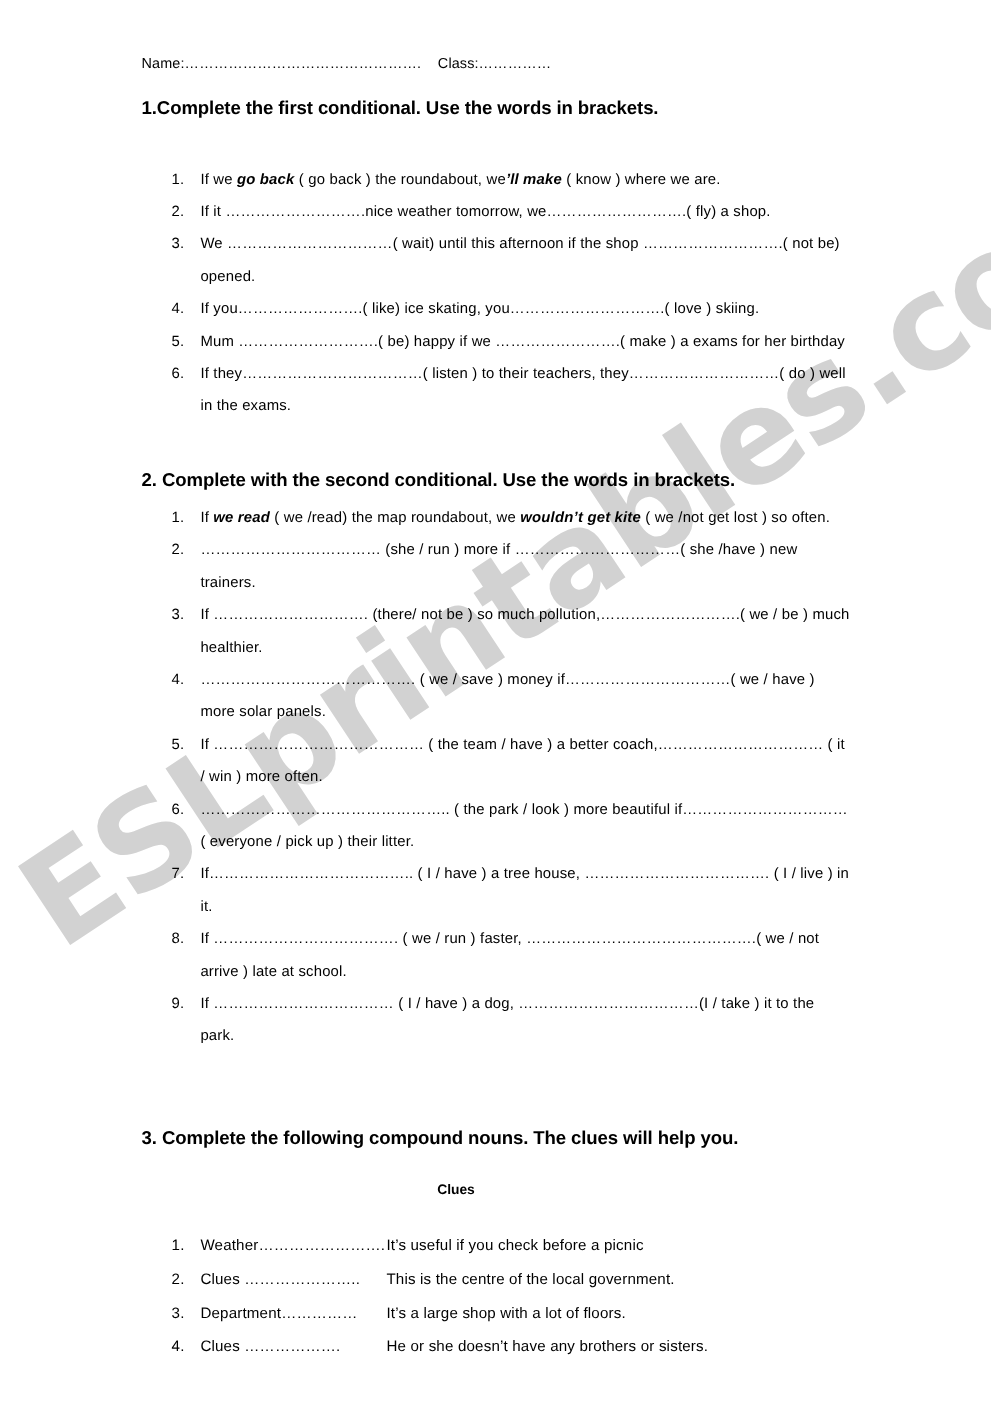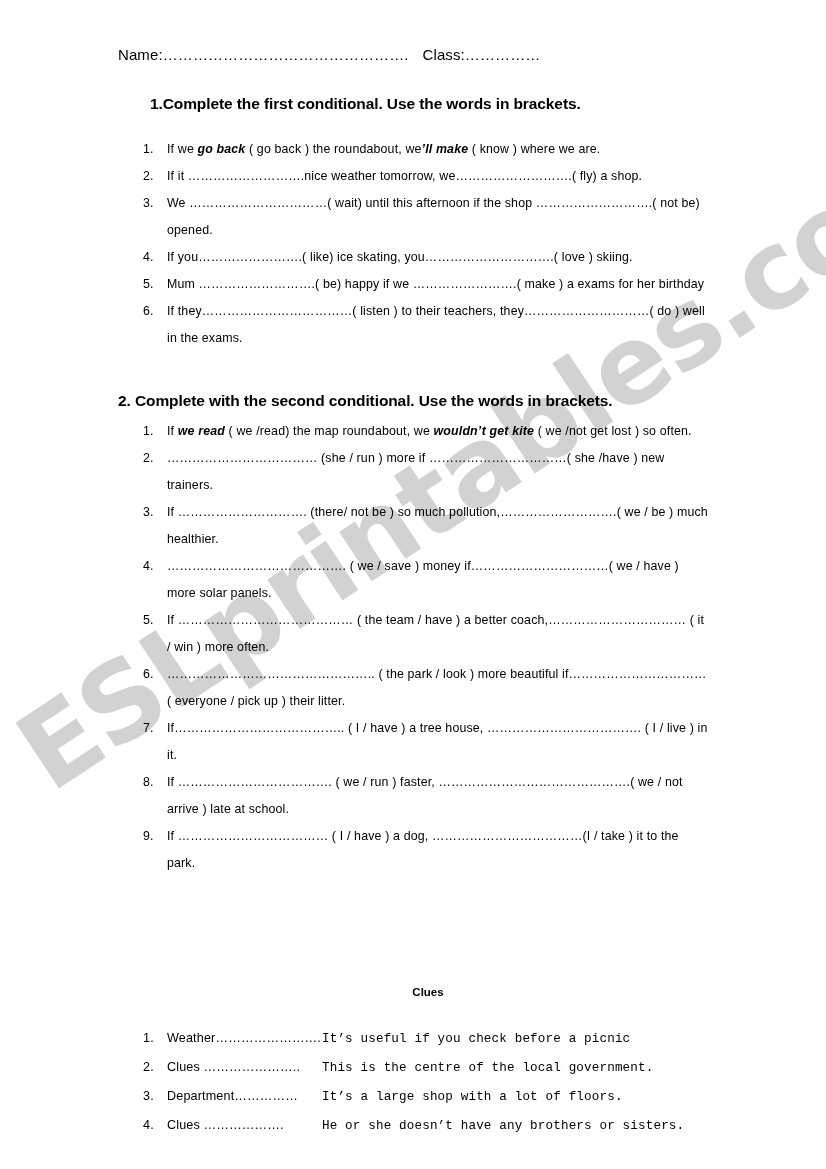--- a/index.html
+++ b/index.html
@@ -51,38 +51,38 @@
   #content {
     position: absolute;
     inset: 0;
     z-index: 10;
   }
 
   .name-line {
     position: absolute;
     left: 118px;
     top: 46px;
-    font-size: 15px;
+    font-size: 12px;
     letter-spacing: 0.1px;
     white-space: nowrap;
   }
   .name-line .gap {
     display: inline-block;
     width: 14px;
   }
 
   .section-heading {
     position: absolute;
     left: 118px;
     font-weight: bold;
     font-size: 15.5px;
     letter-spacing: -0.1px;
     white-space: nowrap;
   }
-  #heading-1 { top: 95px; margin-left: 32px; }
+  #heading-1 { top: 82px; }
   #heading-2 { top: 392px; }
   #heading-3 { top: 940px; }
 
   .ex-list {
     position: absolute;
     left: 143px;
     width: 565px;
     margin: 0;
     padding: 0;
     list-style: none;
@@ -125,32 +125,30 @@
     position: absolute;
     left: 0;
     top: 0;
   }
   .clue-item .term {
     display: inline-block;
     width: 155px;
   }
   .clue-item .clue-text {
     display: inline-block;
-    font-family: Liberation Mono, monospace;
   }
 
   #clues-label {
     position: absolute;
     left: 0;
     top: 986px;
     width: 760px;
     text-align: center;
     font-weight: bold;
     font-size: 11.5px;
-    padding-left: 48px;
   }
 </style>
 </head>
 <body>
 
 <div id="page">
 
   <div id="watermark">
     <div class="wm-text">ESLprintables.com</div>
   </div>
@@ -222,20 +220,21 @@
         <li class="ex-item">
           <span class="num">8.</span>
           <span class="body"><span>If ………………………………. ( we / run ) faster, ……………………………………….( we / not arrive ) late at school.</span></span>
         </li>
         <li class="ex-item">
           <span class="num">9.</span>
           <span class="body"><span>If ……………………………… ( I / have ) a dog, ………………………………(I / take ) it to the park.</span></span>
         </li>
       </ol>
 
+    <div class="section-heading" id="heading-3">3.  Complete the following compound nouns. The clues will help you.</div>
     <div id="clues-label">Clues</div>
     <ol class="ex-list" id="list-3">
         <li class="clue-item"><span class="num">1.</span><span class="term">Weather…………………….</span><span class="clue-text">It’s useful if you check before a picnic</span></li>
         <li class="clue-item"><span class="num">2.</span><span class="term">Clues …………………..</span><span class="clue-text">This is the centre of the local government.</span></li>
         <li class="clue-item"><span class="num">3.</span><span class="term">Department……………</span><span class="clue-text">It’s a large shop with a lot of floors.</span></li>
         <li class="clue-item"><span class="num">4.</span><span class="term">Clues ……………….</span><span class="clue-text">He or she doesn’t have any brothers or sisters.</span></li>
       </ol>
 
   </div>
 </div>

